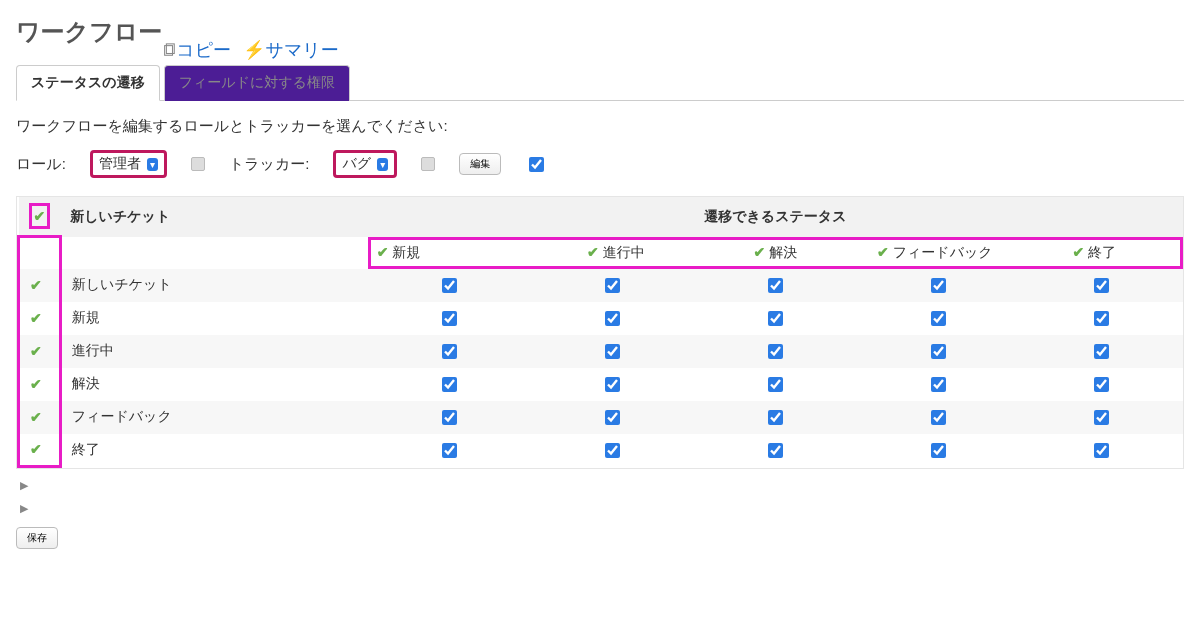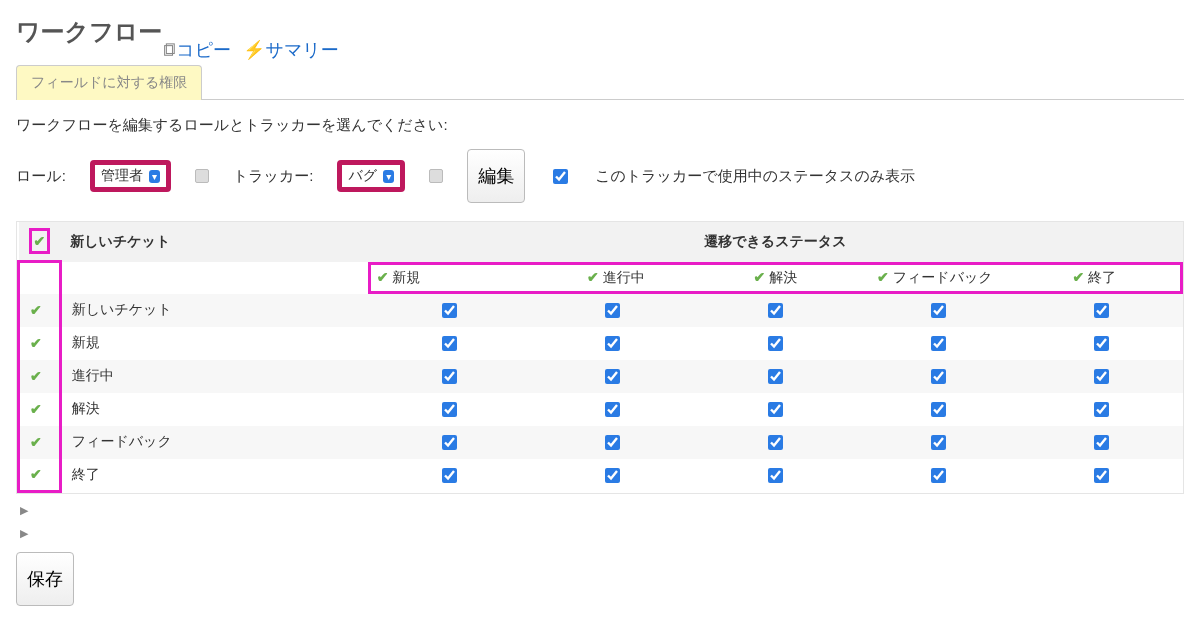--- a/index.html
+++ b/index.html
@@ -17,48 +17,48 @@
   .top-link { color: #1b6ac9; text-decoration: none; display: flex; align-items: center; font-size: 18px; cursor: pointer; margin-top: 20px; }
   .icon-copy { width:14px; height:14px; display:inline-block; }
   .icon-bolt { color:#f5a623; }
   .tabs { border-bottom: 1px solid #ccc; margin-bottom: 16px; display: flex; }
   .tab {
     padding: 8px 14px;
     border: 1px solid #ccc;
     border-bottom: none;
     border-top-left-radius: 4px;
     border-top-right-radius: 4px;
-    background: #fef9c3;
+    background: #4c1d95;
     color: #888;
     margin-right: 4px;
     position: relative;
     top: 1px;
     cursor: pointer;
   }
   .tab.active { background: #fff; color: #333; font-weight: 600; border-bottom: 1px solid #fff; }
   .instruction { margin: 14px 0; font-size: 15px; }
   .filter-row { display:flex; align-items:center; gap:24px; margin-bottom:18px; font-size:15px; }
   .filter-select {
     background: #fff;
-    border: 5px solid #be185d;
+    border: 3px solid #be185d;
     border-radius: 4px;
     padding: 2px 6px;
     font-size: 14px;
     appearance: none;
     display: inline-flex;
     align-items: center;
     gap: 6px;
   }
   .sel-arrow { background:#2a7be4; color:#fff; border-radius:3px; font-size:10px; padding:1px 3px; }
   .btn {
     border: 1px solid #bbb;
     background: linear-gradient(#fff,#eee);
     border-radius: 4px;
-    padding: 14px 10px;
-    font-size: 18px;
+    padding: 3px 10px;
+    font-size: 10px;
     cursor: pointer;
   }
   .greybox { width:14px; height:14px; background:#ddd; border:1px solid #bbb; display:inline-block; border-radius:2px; }
   input[type=checkbox].native { width:15px; height:15px; accent-color:#2a7be4; }
   .table-wrap { border:1px solid #e5e5e5; }
   table { width:100%; border-collapse: collapse; }
   th, td { padding:6px 10px; text-align:left; font-weight:normal; }
   thead th { background:#f2f2f2; font-weight:600; }
   .col-header-row td { background:#fafafa; }
   tbody tr:nth-child(odd) td { background:#fff; }
@@ -88,41 +88,41 @@
       <span>コピー</span>
     </a>
     <a class="top-link">
       <span class="icon-bolt">⚡</span>
       <span>サマリー</span>
     </a>
   </div>
 </div>
 
 <div class="tabs">
+  <div class="tab active">ステータスの遷移</div>
   <div class="tab">フィールドに対する権限</div>
 </div>
 
 <div class="instruction">ワークフローを編集するロールとトラッカーを選んでください:</div>
 
 <div class="filter-row">
   <span>ロール:</span>
   <span class="filter-select">
     <span>管理者</span>
     <span class="sel-arrow">▾</span>
   </span>
   <span class="greybox"></span>
   <span>トラッカー:</span>
   <span class="filter-select">
     <span>バグ</span>
     <span class="sel-arrow">▾</span>
   </span>
   <span class="greybox"></span>
   <button class="btn">編集</button>
   <input type="checkbox" class="native" checked="" style="">
-  <span>このトラッカーで使用中のステータスのみ表示</span>
 </div>
 
 <div class="table-wrap">
 <table>
   <thead>
     <tr>
       <th style="width:36px;">
         <span class="hl-box">
           <span class="check-green">✔</span>
         </span>

